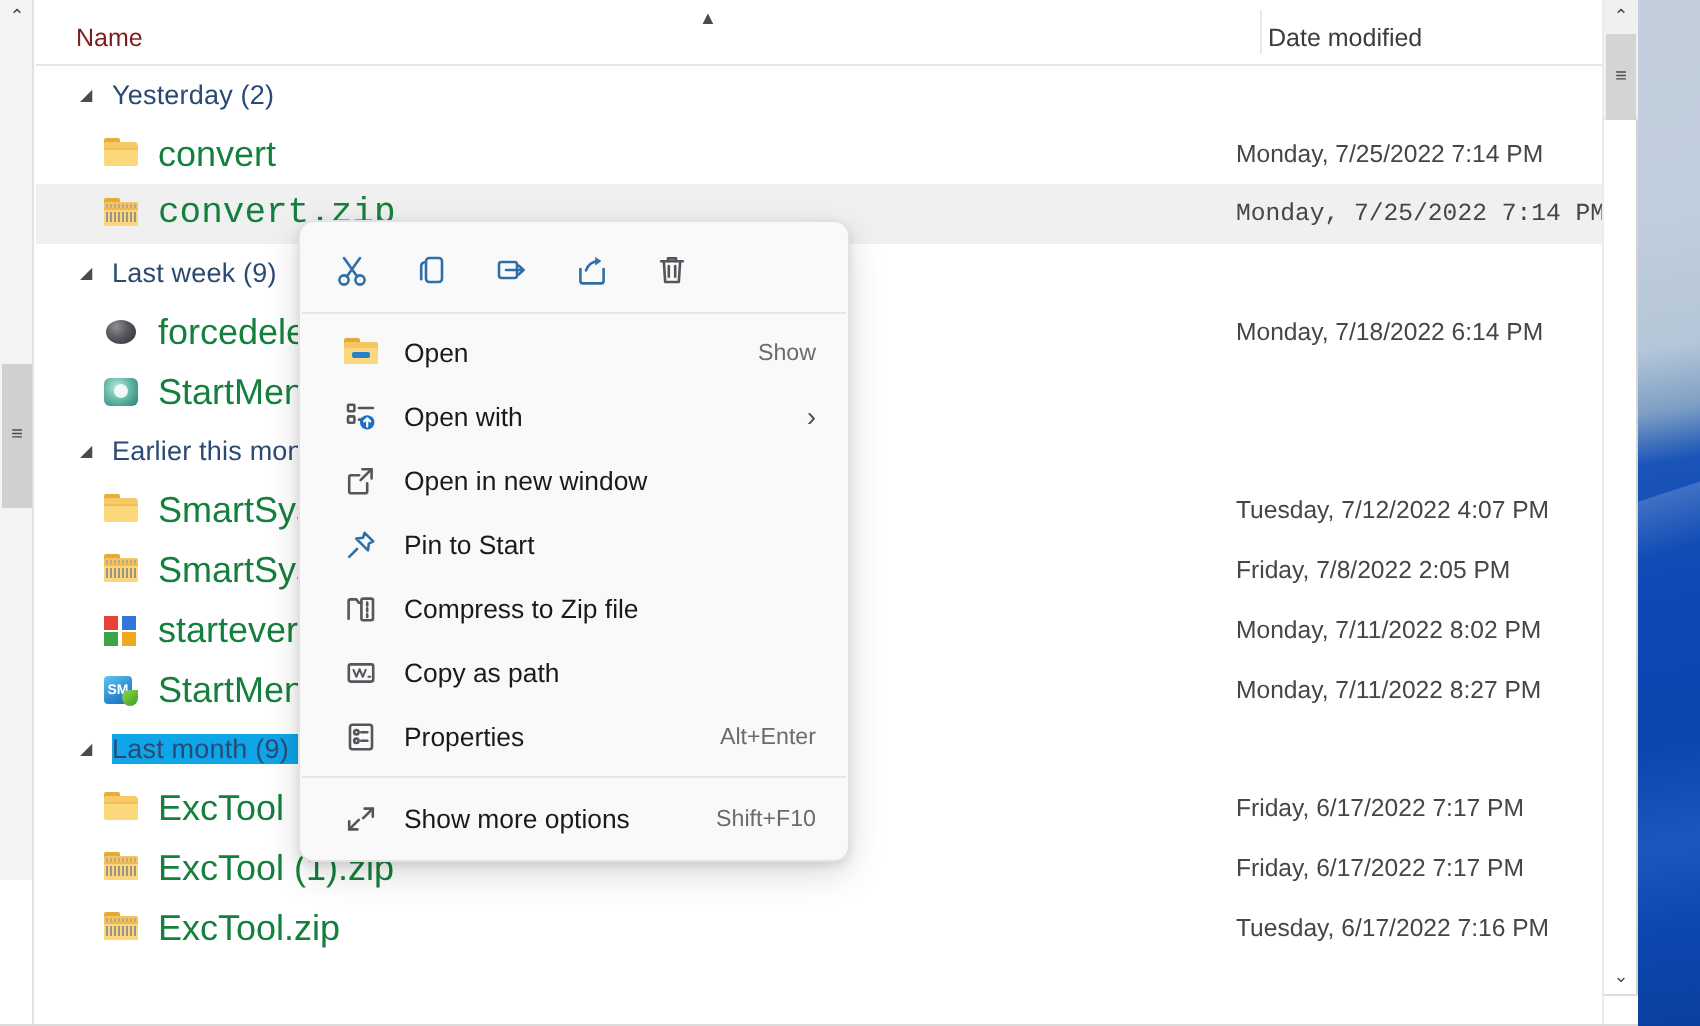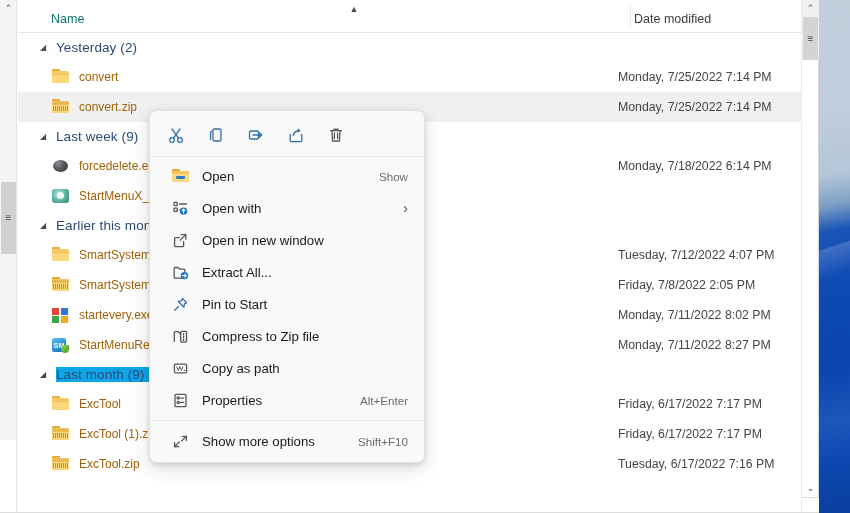--- a/index.html
+++ b/index.html
@@ -78,22 +78,22 @@
   
   #col-header {
     position: absolute;
     left: 18px; top: 0;
     width: 783px; height: 33px;
     background: #ffffff;
     border-bottom: 1px solid #e6e6e6;
     box-sizing: border-box;
   }
   .col-name {
-    position:absolute; left:33px; top:12px;
-    font-size: 12.5px; color:#0f766e;
+    position:absolute; left:20px; top:12px;
+    font-size: 12.5px; color:#7f1d1d;
   }
   .col-date {
     position:absolute; left:616px; top:12px;
     font-size: 12.5px; color:#3b3b40;
   }
   .col-divider {
     position:absolute; left:612px; top:5px; width:1px; height:22px;
     background:#e8e8e8;
   }
   #sort-indicator {
@@ -136,28 +136,28 @@
   }
 
   
   .row {
     position:relative;
     height: 30px;
     display:flex; align-items:center;
     padding-left: 34px;
     box-sizing:border-box;
   }
-  .row.selected { background:#f0f0f0; }
+  .row.selected { background:#f0f0f0;font-family:Liberation Mono, monospace; }
   .row .ficon {
     width:18px; height:18px; margin-right:9px;
     flex: 0 0 18px;
     position:relative;
   }
   .row .fname {
-    font-size:12px; color:#a16207;
+    font-size:18px; color:#15803d;
     white-space:nowrap;
   }
   .row .fdate {
     position:absolute;
     left: 600px;
     font-size:12.3px; color:#45454a;
     white-space:nowrap;
   }
 
   
@@ -607,30 +607,20 @@
               <path d="M9.2 2.6h4.6v4.6" stroke="#55555c" stroke-width="1.3" fill="none" stroke-linecap="round" stroke-linejoin="round"></path>
               <path d="M13.8 2.6 8.3 8.1" stroke="#55555c" stroke-width="1.3" fill="none" stroke-linecap="round" stroke-linejoin="round"></path>
               <path d="M11.6 9.6v4.1a.9.9 0 0 1-.9.9H3.5a.9.9 0 0 1-.9-.9V6.5a.9.9 0 0 1 .9-.9h4.1" stroke="#55555c" stroke-width="1.3" fill="none" stroke-linecap="round" stroke-linejoin="round"></path>
             </svg>
           </span>
           <span class="ci-label">Open in new window</span>
         </div>
         <div class="ctx-item">
           <span class="ci-icon">
             <svg width="17" height="17" viewBox="0 0 17 17">
-              <path d="M2.2 13.2V4.4a.9.9 0 0 1 .9-.9h3l1.4 1.7h4.4a.9.9 0 0 1 .9.9v7.1a.9.9 0 0 1-.9.9H3.1a.9.9 0 0 1-.9-.9z" stroke="#55555c" stroke-width="1.3" fill="none" stroke-linecap="round" stroke-linejoin="round"></path>
-              <circle cx="12.4" cy="11.6" r="3.7" fill="#1a6fc4"></circle>
-              <path d="M10.6 11.6h3.6M12.8 10.1l1.5 1.5-1.5 1.5" stroke="#fff" stroke-width="1.1" fill="none" stroke-linecap="round" stroke-linejoin="round"></path>
-            </svg>
-          </span>
-          <span class="ci-label">Extract All...</span>
-        </div>
-        <div class="ctx-item">
-          <span class="ci-icon">
-            <svg width="17" height="17" viewBox="0 0 17 17">
               <path d="M10.3 2.4 14.6 6.7l-2.2 1.1-.4 3.4-5.9-5.9 3.4-.4z" stroke="#2f6fa8" stroke-width="1.3" fill="none" stroke-linecap="round" stroke-linejoin="round"></path>
               <path d="M6.5 10.5 2.6 14.4" stroke="#2f6fa8" stroke-width="1.3" fill="none" stroke-linecap="round" stroke-linejoin="round"></path>
             </svg>
           </span>
           <span class="ci-label">Pin to Start</span>
         </div>
         <div class="ctx-item">
           <span class="ci-icon">
             <svg width="17" height="17" viewBox="0 0 17 17">
               <path d="M2.3 13.4V4.6a.9.9 0 0 1 .9-.9h2.9l1.4 1.7h1.2" stroke="#55555c" stroke-width="1.3" fill="none" stroke-linecap="round" stroke-linejoin="round"></path>

